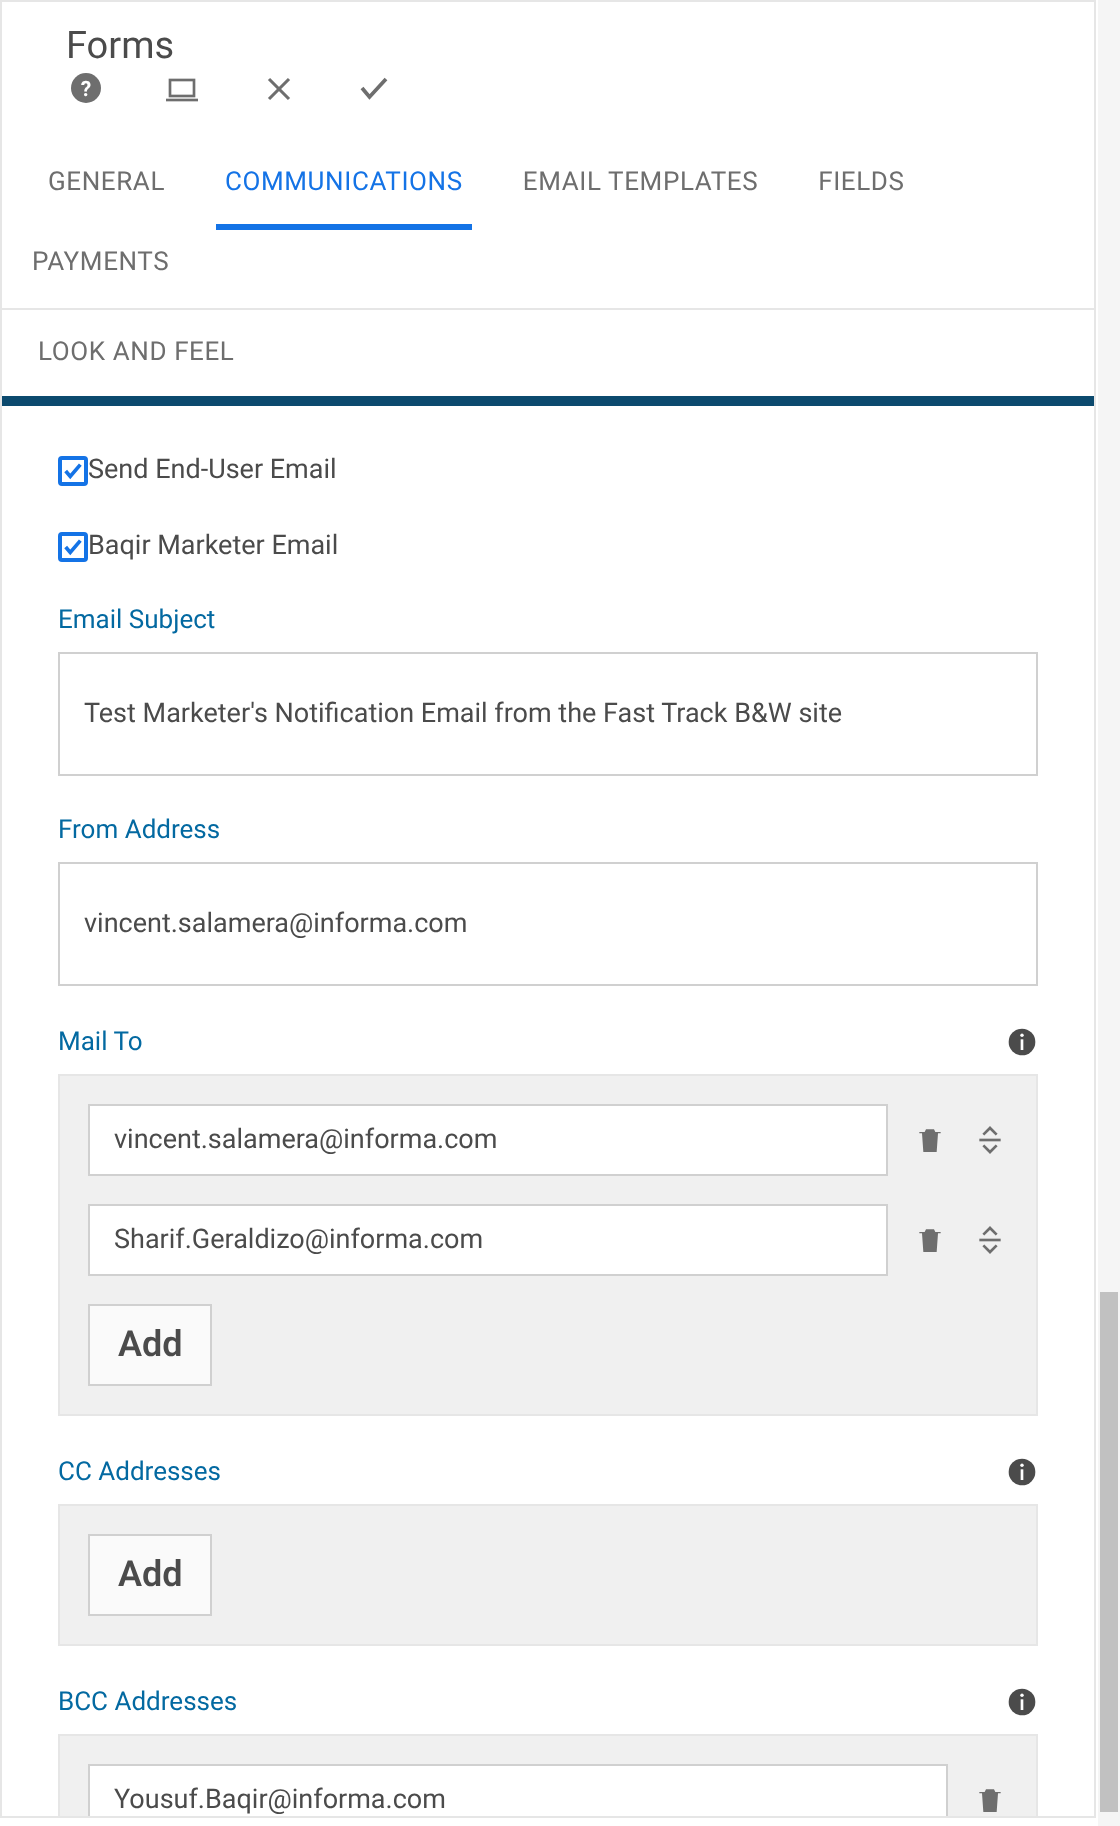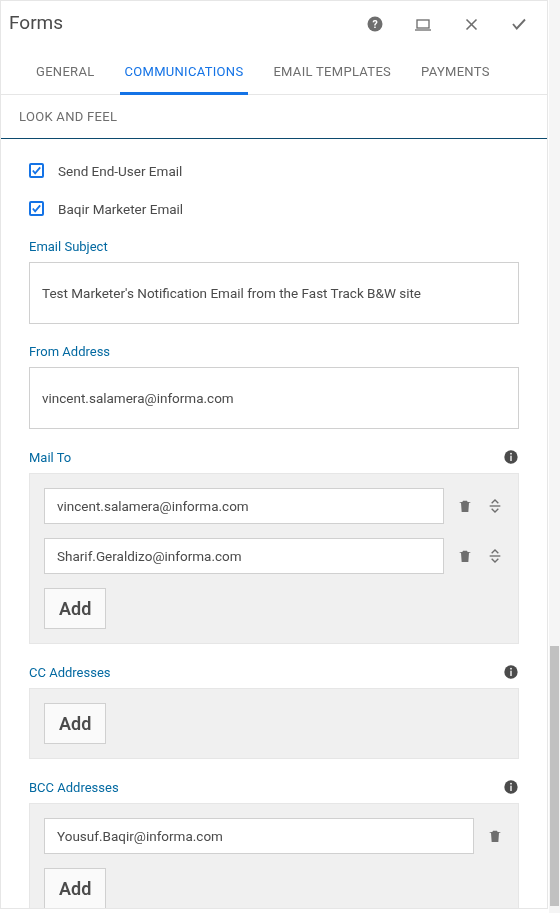--- a/index.html
+++ b/index.html
@@ -16,22 +16,23 @@
   .panel {
     width: 548px;
     height: 909px;
     border: 1px solid #e6e6e6;
     background: #fff;
     overflow-y: auto;
     position: relative;
   }
   .header {
     display: flex;
-    align-items: flex-end;
-    padding: 10px 18px 4px 8px;
+    align-items: flex-start;
+    padding: 10px 18px 4px 32px;
+    flex-direction: column;
   }
   .title {
     font-size: 19px;
     font-weight: 400;
     color: #4b4b4b;
     flex: 1;
   }
   .header-actions {
     display: flex;
     gap: 28px;
@@ -54,49 +55,50 @@
     border-bottom: 1px solid #e6e6e6;
   }
   .tab {
     font-size: 13px;
     letter-spacing: 0.3px;
     color: #6e6e6e;
     padding: 10px 15px 15px 15px;
     cursor: pointer;
     position: relative;
   }
-  .tab:first-child { padding-left: 35px; }
+  .tab:first-child { padding-left: 23px; }
   .tab.active {
     color: #1473e6;
     text-align: right;
   }
   .tab.active::after {
     content: '';
     position: absolute;
     bottom: -1px;
     left: 10px;
     right: 10px;
     height: 3px;
     background: #1473e6;
   }
   .tab-row2 {
     padding: 0 0 14px 18px;
     font-size: 13px;
     letter-spacing: 0.3px;
     color: #6e6e6e;
-    border-bottom: 1px solid #0c4a6e;
+    border-bottom: 5px solid #0c4a6e;
     margin-top: 14px;
     cursor: pointer;
   }
   .form-body {
     padding: 24px 28px 20px 28px;
   }
   .checkbox-row {
     display: flex;
-    gap: 14px;
+    align-items: center;
+    gap: 0;
     margin-bottom: 22px;
   }
   .checkbox {
     width: 15px;
     height: 15px;
     border: 2px solid #1473e6;
     border-radius: 2px;
     display: flex;
     align-items: center;
     justify-content: center;
@@ -217,20 +219,21 @@
             <polyline points="4,12 9,18 20,6"></polyline>
           </svg>
       </span>
     </div>
   </div>
 
   <div class="tabs">
     <div class="tab">GENERAL</div>
     <div class="tab active">COMMUNICATIONS</div>
     <div class="tab">EMAIL TEMPLATES</div>
+    <div class="tab">FIELDS</div>
     <div class="tab">PAYMENTS</div>
   </div>
   <div class="tab-row2">LOOK AND FEEL</div>
 
   <div class="form-body">
 
     <div class="checkbox-row">
       <span class="checkbox">
         <svg width="11" height="11" viewBox="0 0 24 24" fill="none" stroke="#1473e6" stroke-width="4">
             <polyline points="4,12 9,18 20,5"></polyline>

